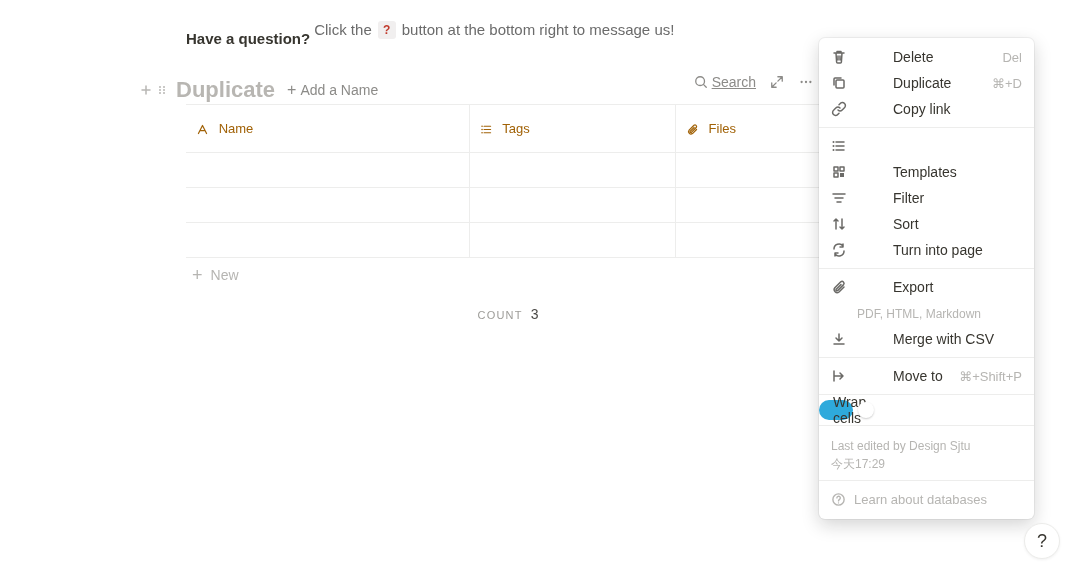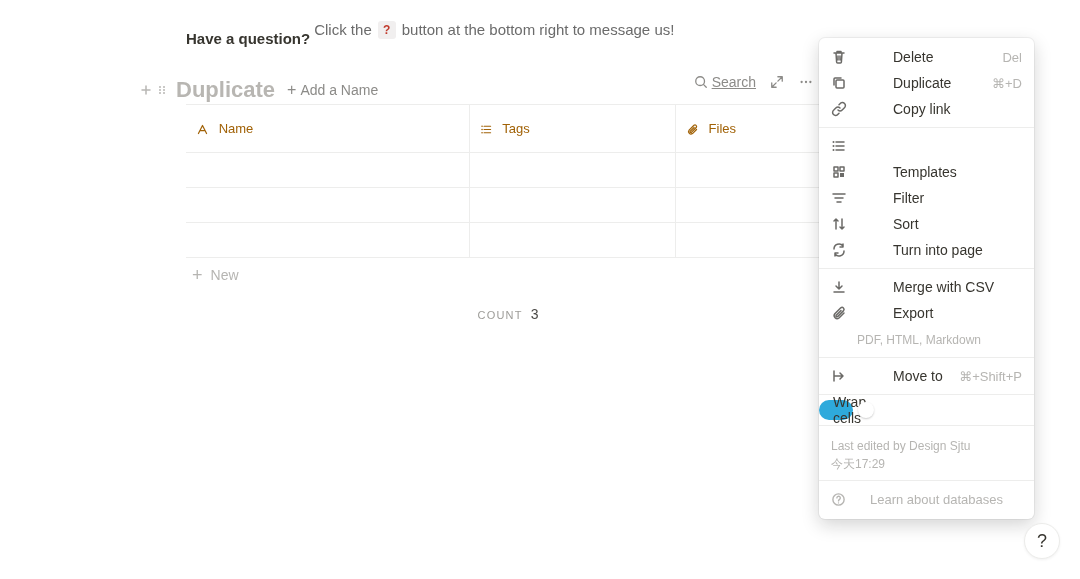--- a/index.html
+++ b/index.html
@@ -46,21 +46,21 @@
   .menu-item { display: flex; align-items: center; padding: 5px 12px; gap: 10px; cursor: pointer; position: relative; }
   .menu-item .mi-icon { width: 16px; height: 16px; flex: 0 0 16px; display: inline-flex; align-items: center; justify-content: center; color: #6b6a67; }
   .menu-item .mi-icon svg { width: 16px; height: 16px; }
   .menu-item .mi-label { flex: 1; color: #37352f; margin-left: 36px; }
   .menu-item .mi-kbd { color: #b6b5b2; font-size: 13px; }
   .menu-item .mi-sub { color: #b6b5b2; font-size: 12px; margin-top: 2px; }
   .menu-item.col { flex-direction: column; align-items: flex-start; }
   .menu-item.col .row1 { display: flex; align-items: center; gap: 10px; width: 100%; }
   .menu-item.toggle { justify-content: space-between; }
   .menu-footer { padding: 6px 12px 2px; color: #b6b5b2; font-size: 12px; line-height: 1.5; }
-  .menu-learn { display: flex; align-items: center; gap: 24px; padding: 6px 12px; color: #b6b5b2; font-size: 13px; cursor: pointer; }
+  .menu-learn { display: flex; align-items: center; gap: 8px; padding: 6px 12px; color: #b6b5b2; font-size: 13px; cursor: pointer; }
   .menu-learn svg { width: 15px; height: 15px; }
 
   
   .toggle { width: 34px; height: 20px; border-radius: 10px; background: #2eaadc; position: relative; }
   .toggle .knob { position: absolute; width: 16px; height: 16px; border-radius: 50%; background: #fff; top: 2px; right: 2px; box-shadow: 0 1px 2px rgba(0,0,0,0.2); }
 
   
   .help-fab { position: absolute; right: 20px; bottom: 20px; width: 36px; height: 36px; border-radius: 50%; background: #fff; border: 1px solid #ececea; display: flex; align-items: center; justify-content: center; font-size: 18px; color: #37352f; box-shadow: 0 1px 3px rgba(0,0,0,0.06); cursor: pointer; }
 
   
@@ -261,39 +261,39 @@
   </div>
   <div class="menu-item">
     <span class="mi-icon">
           <svg viewBox="0 0 16 16">
             <path class="strokebox" d="M3 7a5 5 0 019-3M13 9a5 5 0 01-9 3M12 2v3H9M4 14v-3h3"></path>
           </svg>
         </span>
     <span class="mi-label">Turn into page</span>
   </div>
   <div class="menu-sep"></div>
-  <div class="menu-item">
-    <span class="mi-icon">
-          <svg viewBox="0 0 16 16">
-            <path class="strokebox" d="M8 3v7M5 7l3 3 3-3M3 13h10"></path>
-          </svg>
-        </span>
-    <span class="mi-label">Merge with CSV</span>
-  </div>
   <div class="menu-item col">
     <div class="row1">
       <span class="mi-icon">
             <svg viewBox="0 0 16 16">
               <path class="strokebox" d="M13 8l-5 5a3 3 0 01-4.2-4.2l6-6a2 2 0 012.8 2.8l-6 6a1 1 0 01-1.4-1.4L10 5.5"></path>
             </svg>
           </span>
       <span class="mi-label">Export</span>
     </div>
     <span class="mi-sub" style="margin-left:26px;">PDF, HTML, Markdown</span>
   </div>
+  <div class="menu-item">
+    <span class="mi-icon">
+          <svg viewBox="0 0 16 16">
+            <path class="strokebox" d="M8 3v7M5 7l3 3 3-3M3 13h10"></path>
+          </svg>
+        </span>
+    <span class="mi-label">Merge with CSV</span>
+  </div>
   <div class="menu-sep"></div>
   <div class="menu-item">
     <span class="mi-icon">
           <svg viewBox="0 0 16 16">
             <path class="strokebox" d="M3 8h9M9 5l3 3-3 3M3 3v10"></path>
           </svg>
         </span>
     <span class="mi-label">Move to</span>
     <span class="mi-kbd">⌘+Shift+P</span>
   </div>

